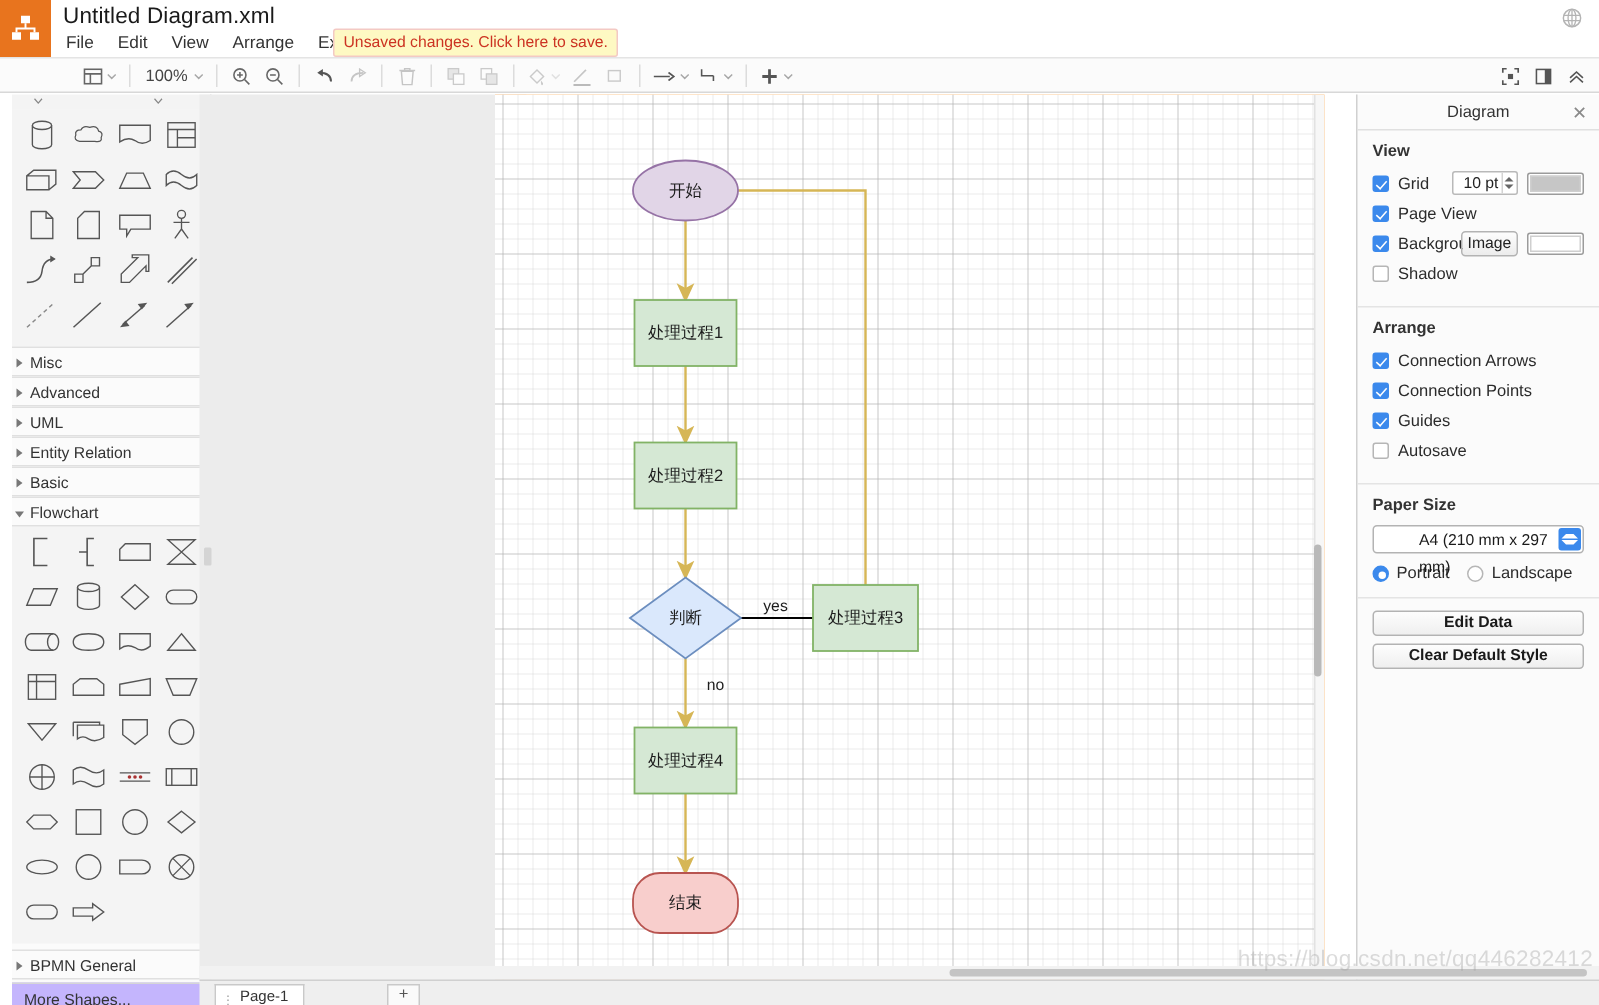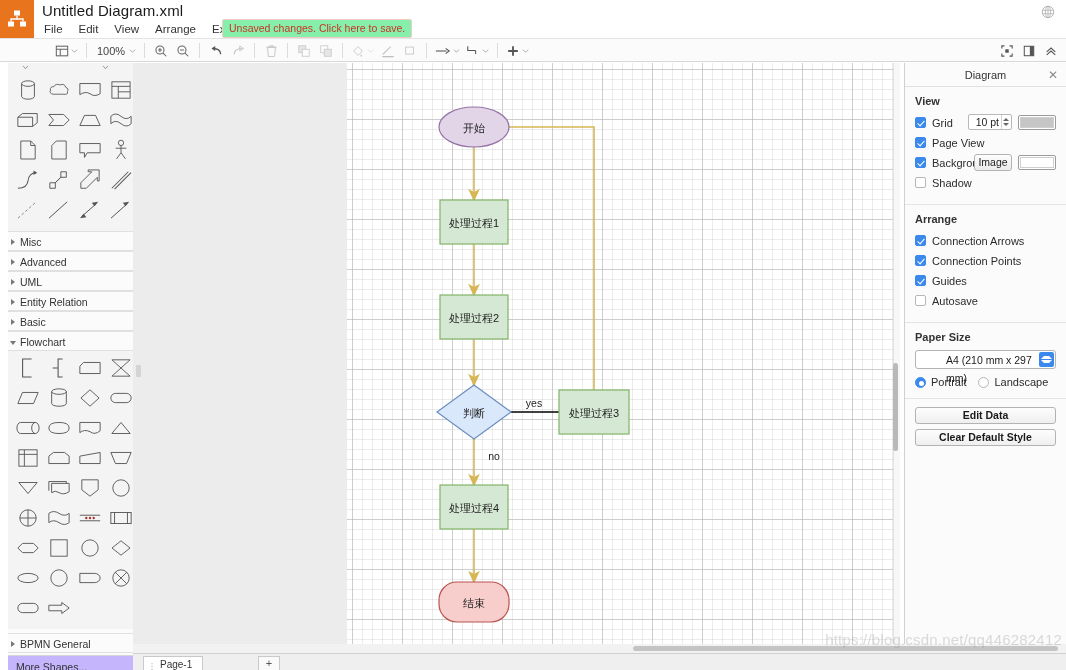--- a/index.html
+++ b/index.html
@@ -29,21 +29,21 @@
   }
   .menubar {
     position: absolute; left: 36px; top: 21px; height: 16px;
     display: flex; align-items: center;
   }
   .menu-item {
     font-size: 11.5px; color: #333; padding: 0 8px; cursor: default; line-height: 16px;
   }
   .unsaved-badge {
     position: absolute; left: 222px; top: 19px;
-    background: #86efac; border: 1px solid #f3c9c4;
+    background: #fef9c3; border: 1px solid #f3c9c4;
     color: #cc3322; font-size: 10.5px;
     padding: 2px 6px 3px 6px; border-radius: 2px; white-space: nowrap;
     cursor: pointer;
   }
   .globe-icon {
     position: absolute; right: 11px; top: 5px; width: 14px; height: 14px;
     opacity: .55;
   }
 
   
@@ -110,21 +110,21 @@
     position: absolute; left: 133px; top: 63px; width: 218px; height: 590px;
     background: #ececec;
   }
   .divider-handle {
     position: absolute; left: 136px; top: 365px; width: 5px; height: 12px;
     background: #d4d4d4; border-radius: 1px;
   }
 
   
   .canvas-wrap {
-    position: absolute; left: 347px; top: 63px; width: 553px; height: 590px;
+    position: absolute; left: 330px; top: 63px; width: 553px; height: 590px;
     background: #fdba74; overflow: hidden; text-align: center;
   }
   .page-sheet {
     position: absolute; left: 0; top: 0; width: 546px; height: 590px;
     background: #ffffff;
     background-image:
       linear-gradient(to right, rgba(190,190,190,.30) 1px, transparent 1px),
       linear-gradient(to bottom, rgba(190,190,190,.30) 1px, transparent 1px),
       linear-gradient(to right, rgba(160,160,160,.45) 1px, transparent 1px),
       linear-gradient(to bottom, rgba(160,160,160,.45) 1px, transparent 1px);

